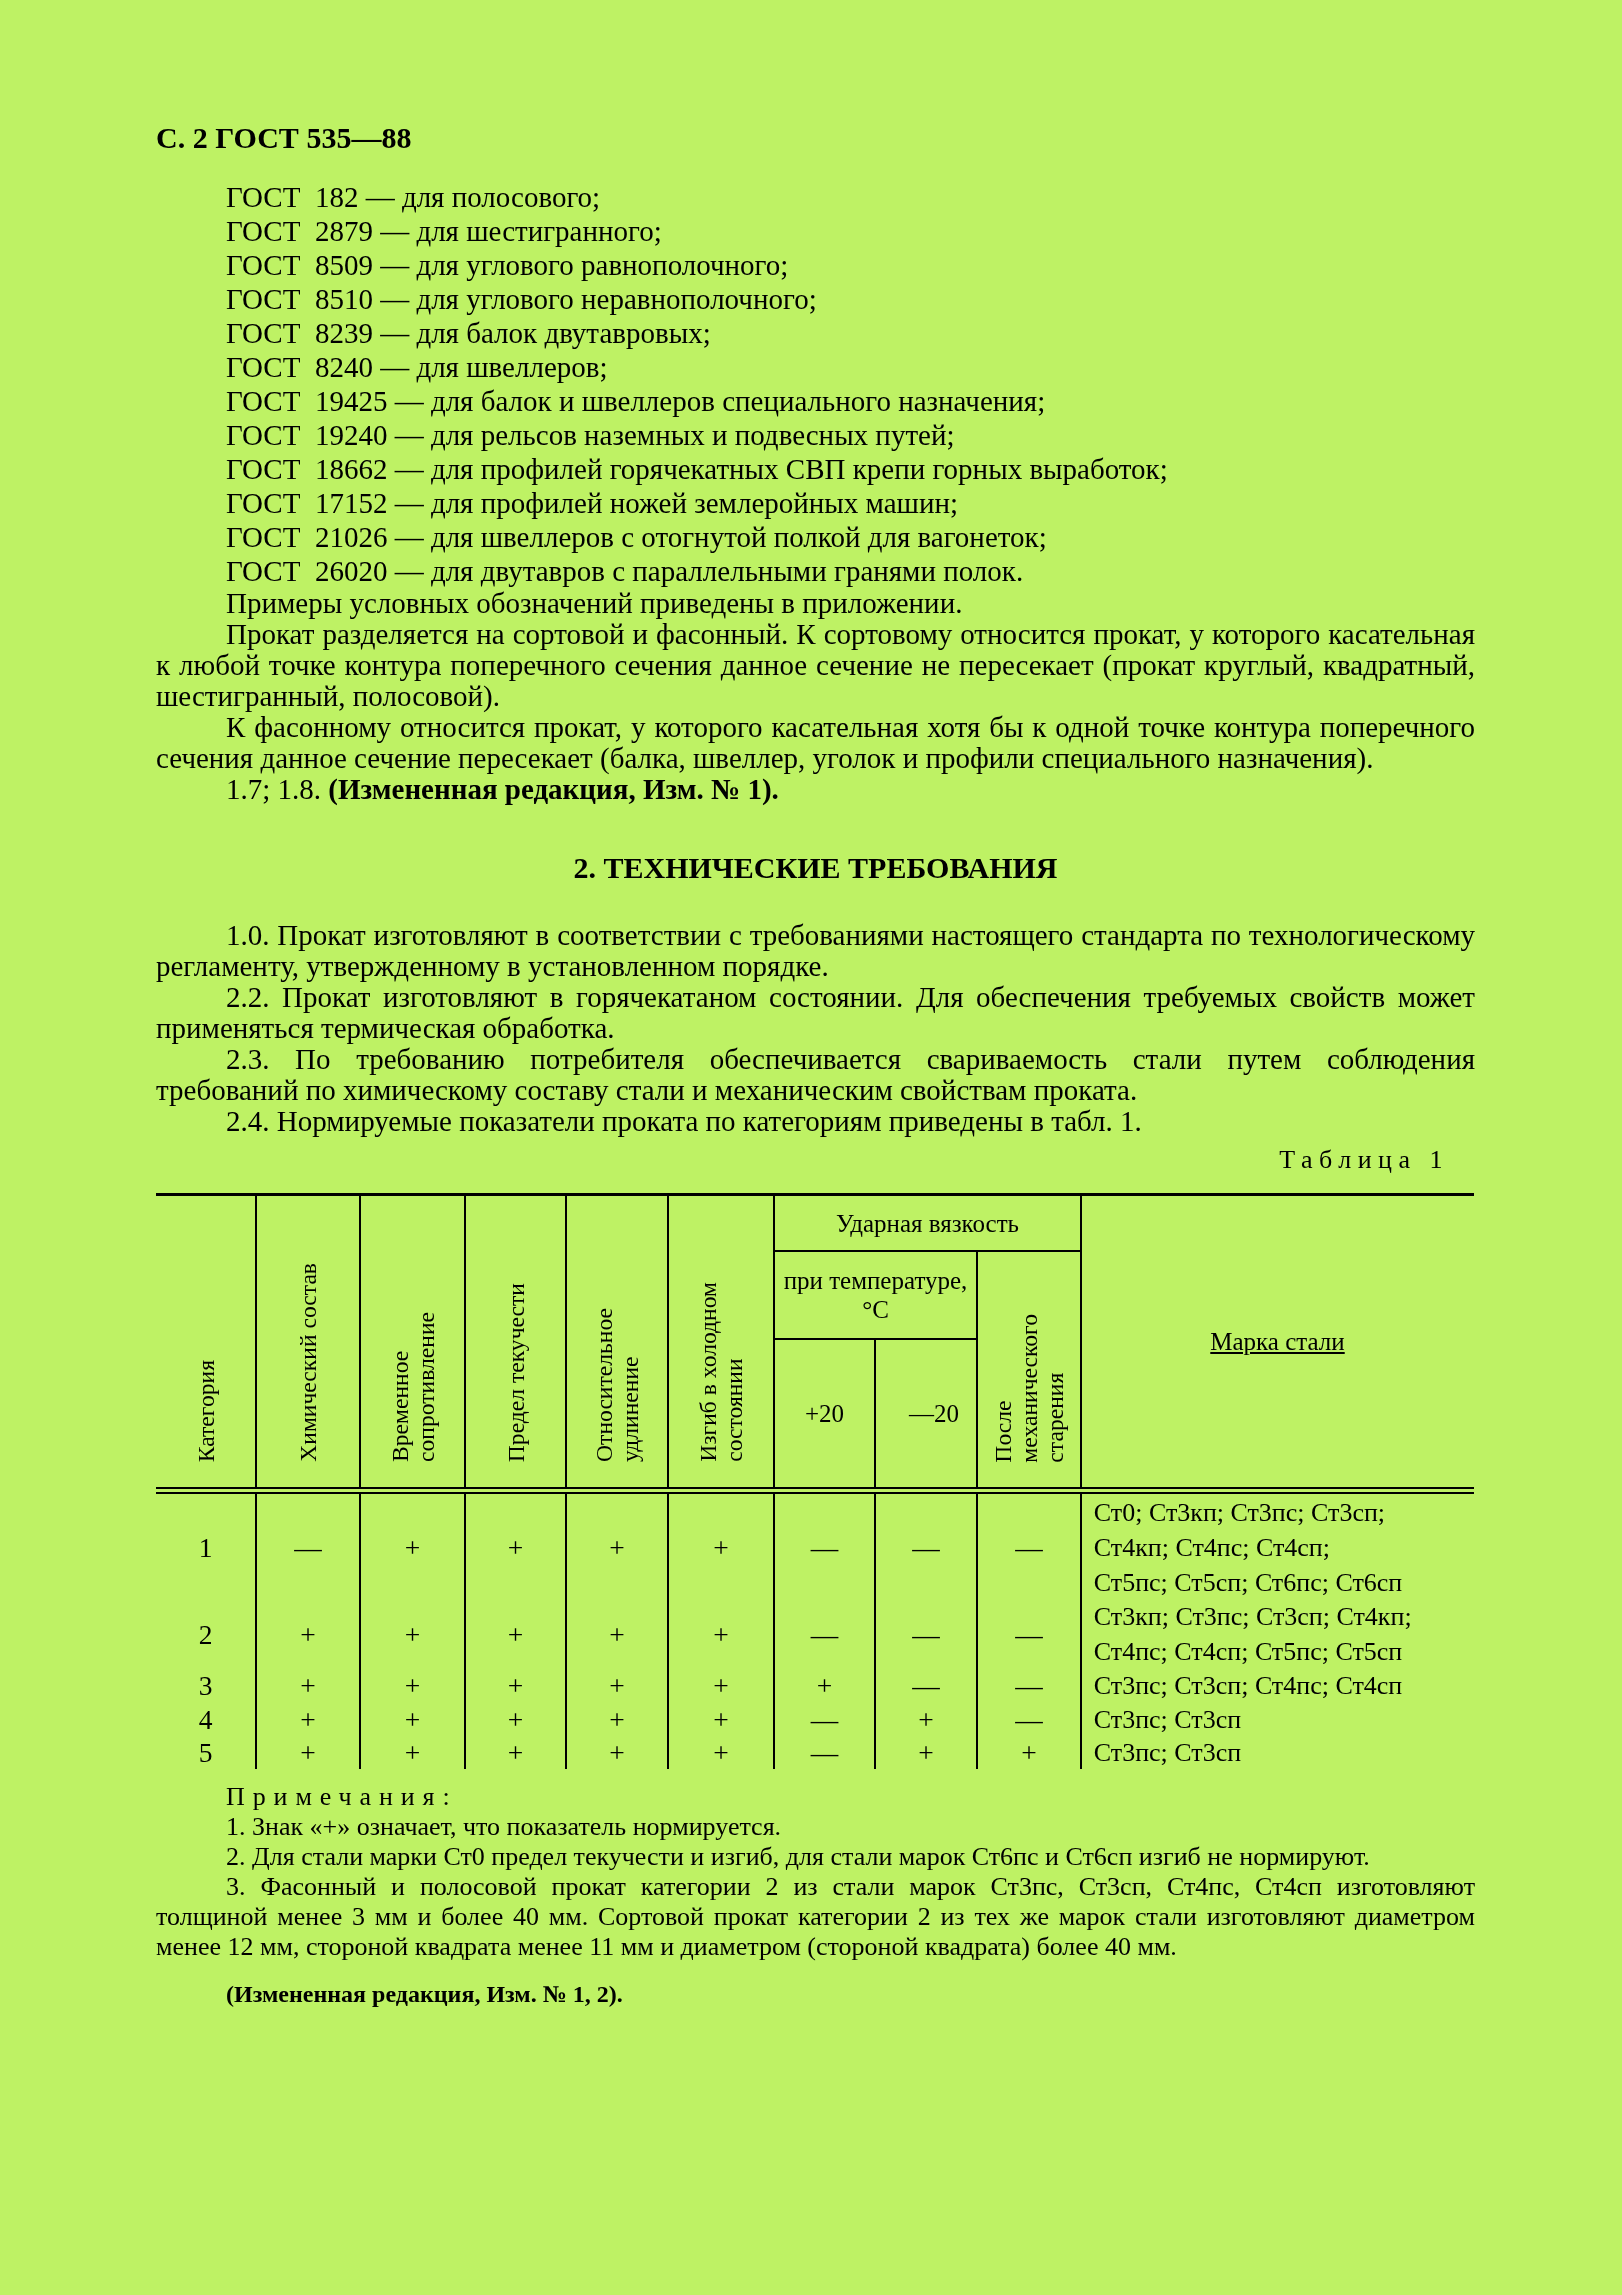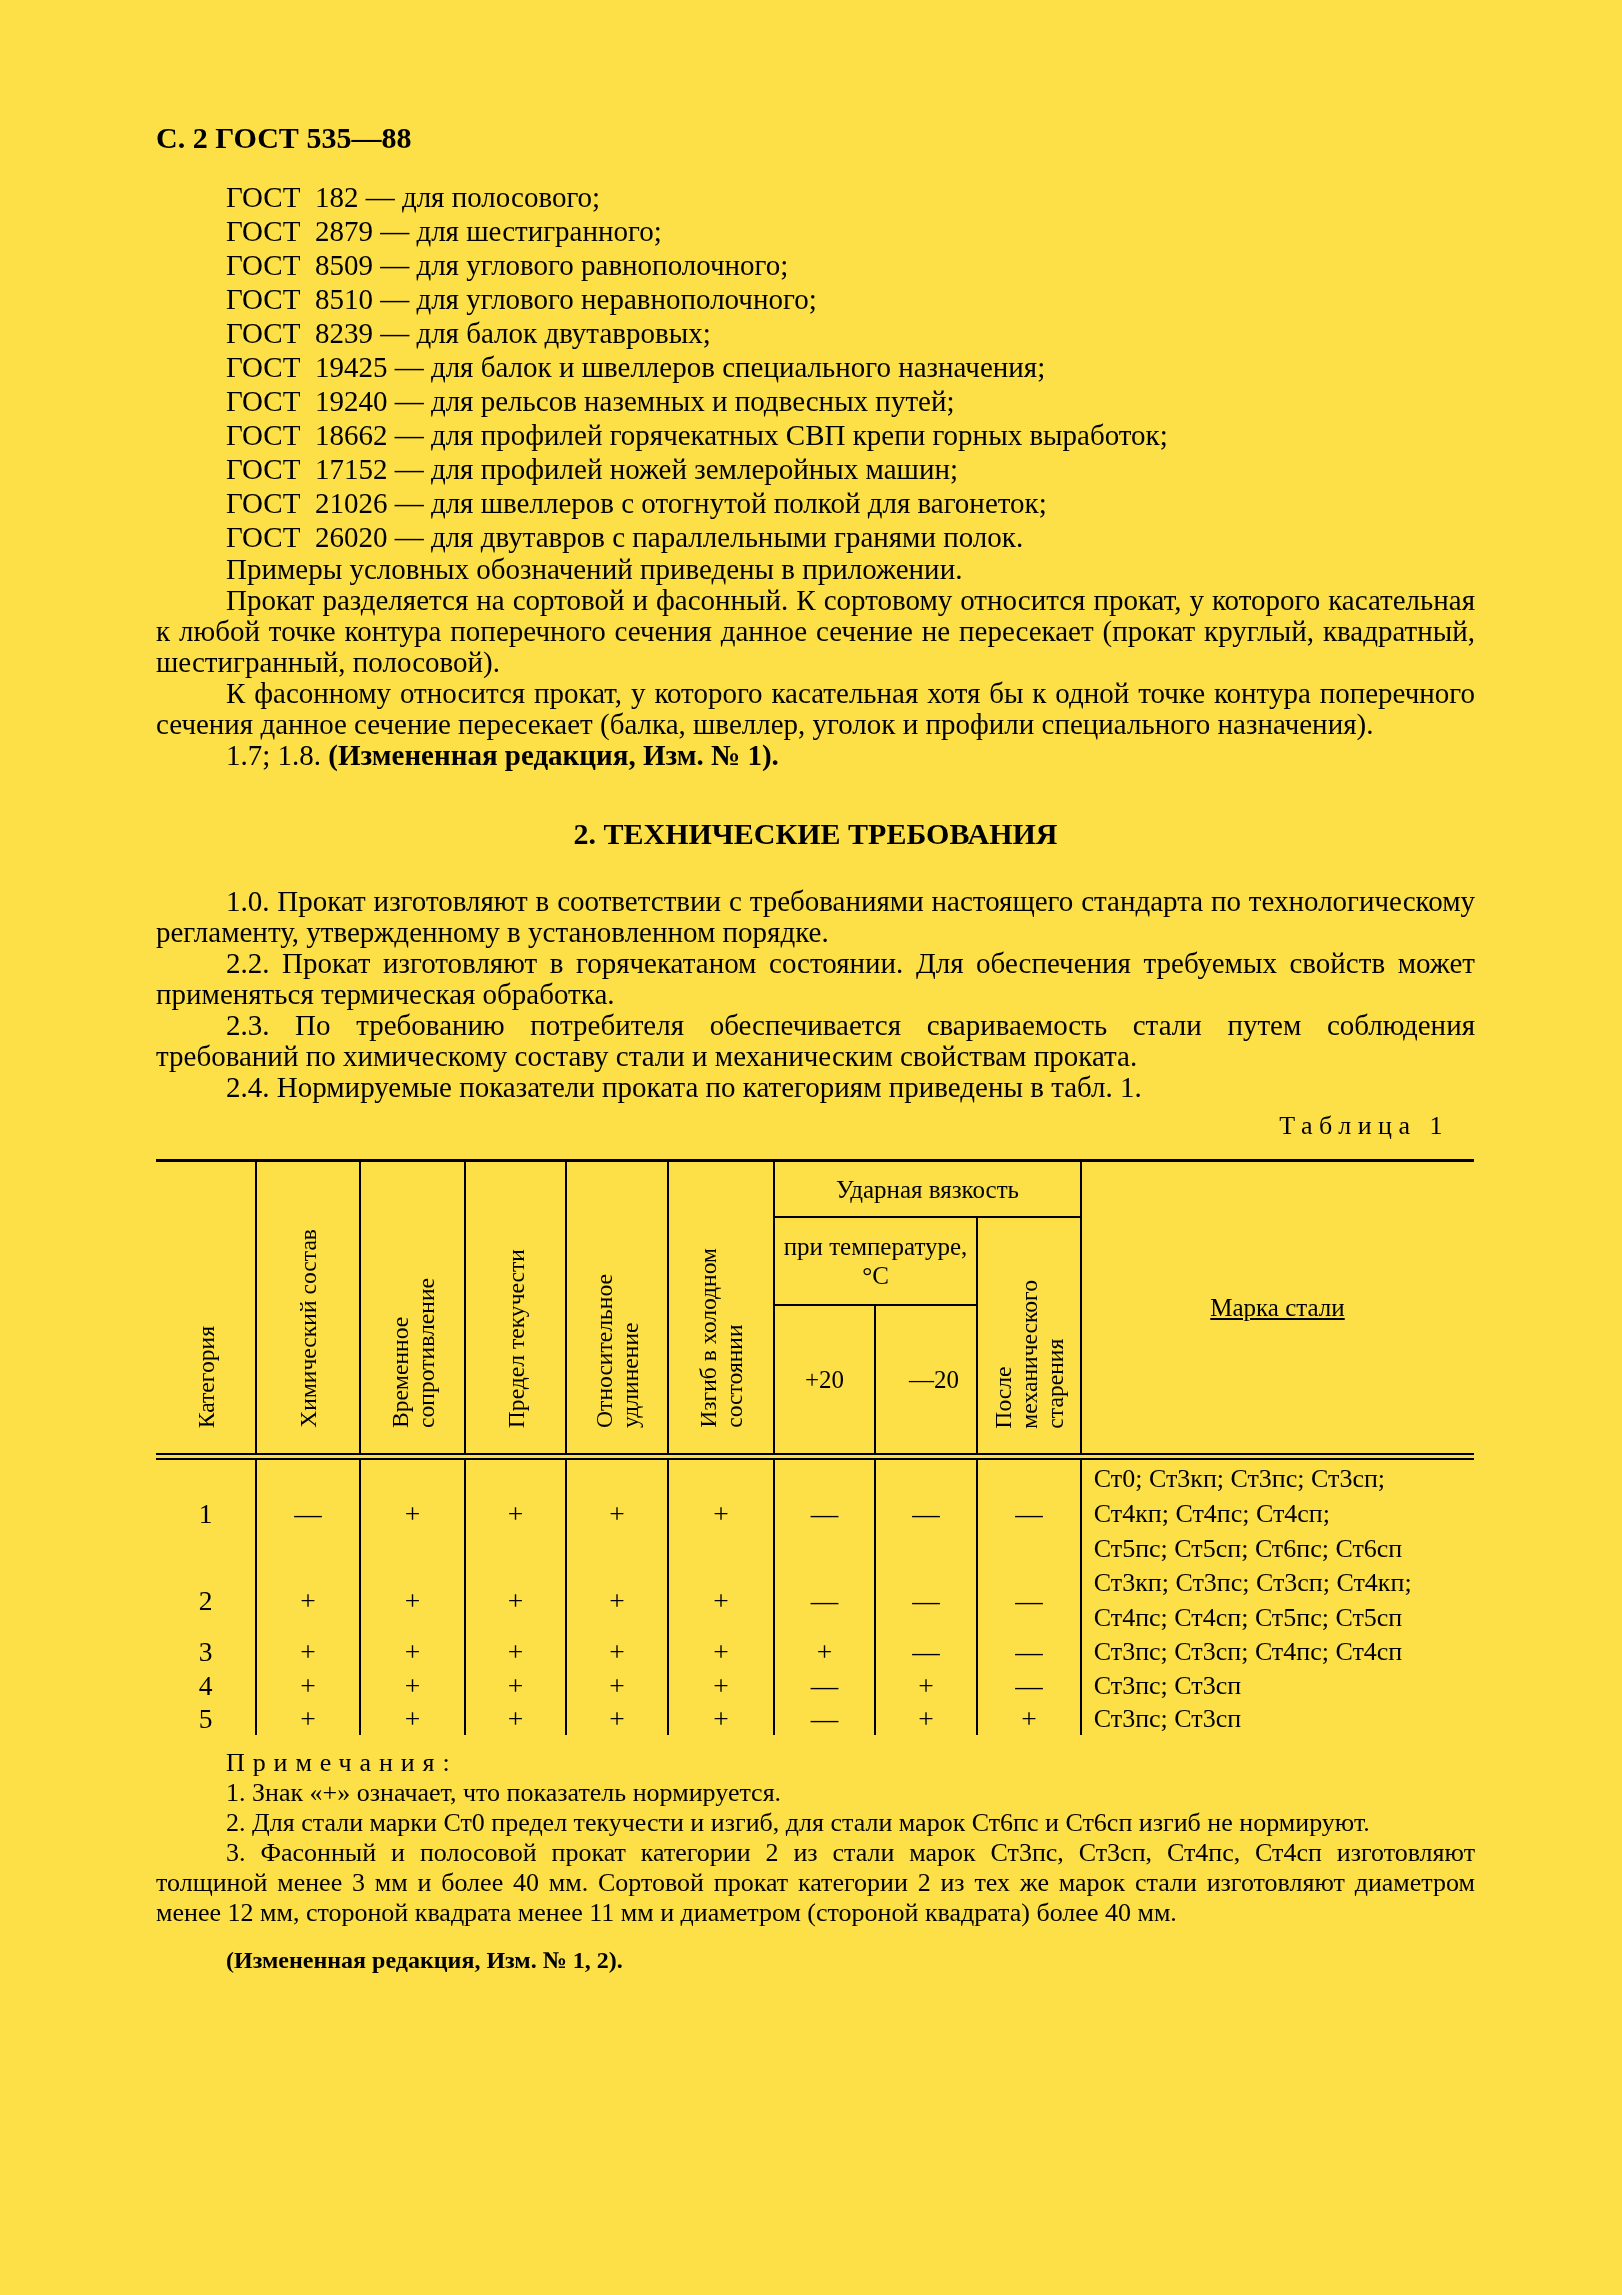--- a/index.html
+++ b/index.html
@@ -1,19 +1,19 @@
 <!DOCTYPE html>
 <html lang="ru" style="font-size:10.5px"><head>
 <meta charset="utf-8">
 <style>
   html,body { margin:0; padding:0; background:#ffffff; }
   .page {
     position:relative;
     width:1622px; height:2295px;
-    background:#fde047; color:#000;
+    background:#bef264; color:#000;
     box-sizing:border-box;
     padding:121px 147px 0 156px;
     font-family:"Liberation Serif","DejaVu Serif",serif;
     font-size:29px; line-height:31px;
   }
   .doc-header { font-weight:bold; font-size:30px; line-height:33px; margin:0 0 26px 0; }
   .gost-list { margin:0; }
   .gost-item { white-space:pre-wrap; line-height:34px; padding-left:70px; }
   .para { margin:0; text-align:justify; text-indent:70px; line-height:31px; }
   .b { font-weight:bold; }
@@ -69,20 +69,21 @@
 <div class="page">
 
   <div class="doc-header">С. 2 ГОСТ 535—88</div>
 
   <div class="gost-list">
     <div class="gost-item">ГОСТ  182 — для полосового;</div>
     <div class="gost-item">ГОСТ  2879 — для шестигранного;</div>
     <div class="gost-item">ГОСТ  8509 — для углового равнополочного;</div>
     <div class="gost-item">ГОСТ  8510 — для углового неравнополочного;</div>
     <div class="gost-item">ГОСТ  8239 — для балок двутавровых;</div>
+    <div class="gost-item">ГОСТ  8240 — для швеллеров;</div>
     <div class="gost-item">ГОСТ  19425 — для балок и швеллеров специального назначения;</div>
     <div class="gost-item">ГОСТ  19240 — для рельсов наземных и подвесных путей;</div>
     <div class="gost-item">ГОСТ  18662 — для профилей горячекатных СВП крепи горных выработок;</div>
     <div class="gost-item">ГОСТ  17152 — для профилей ножей землеройных машин;</div>
     <div class="gost-item">ГОСТ  21026 — для швеллеров с отогнутой полкой для вагонеток;</div>
     <div class="gost-item">ГОСТ  26020 — для двутавров с параллельными гранями полок.</div>
   </div>
 
   <p class="para">Примеры условных обозначений приведены в приложении.</p>
   <p class="para">Прокат разделяется на сортовой и фасонный. К сортовому относится прокат, у которого касательная к любой точке контура поперечного сечения данное сечение не пересекает (прокат круглый, квадратный, шестигранный, полосовой).</p>

